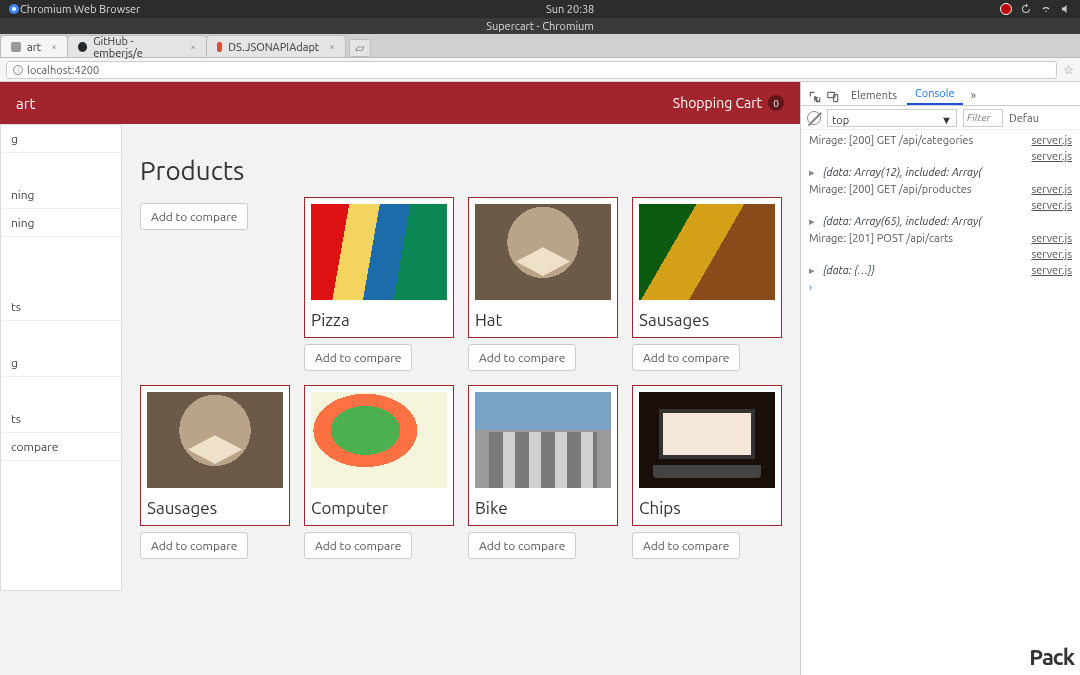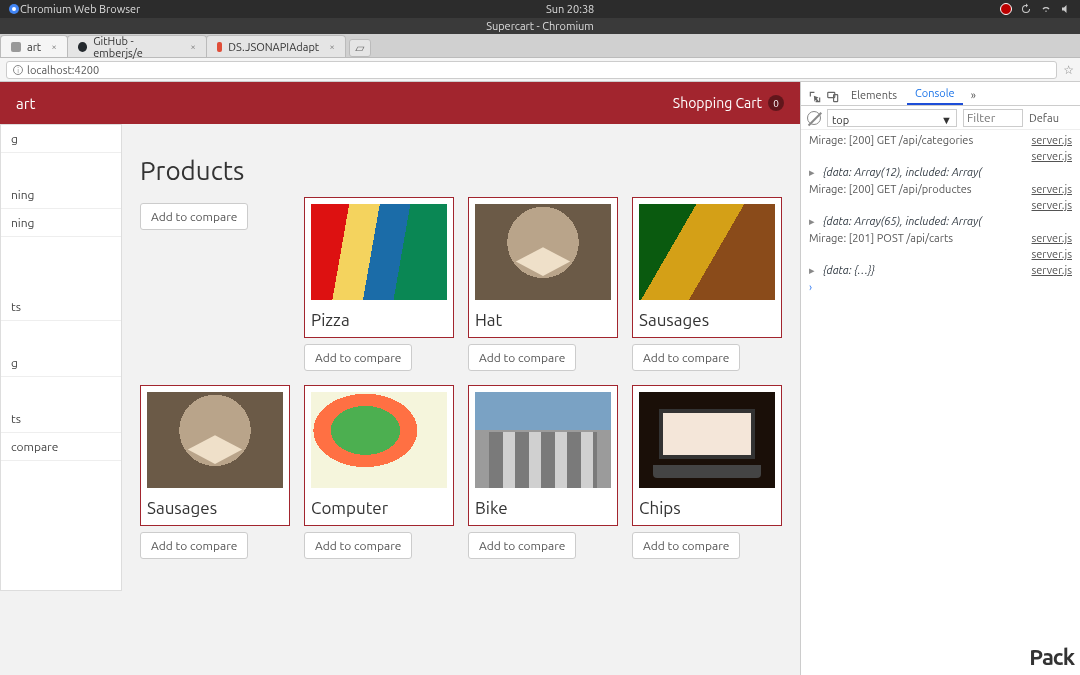--- a/index.html
+++ b/index.html
@@ -74,21 +74,21 @@
 
 .dt-tabs { height:24px; border-bottom:1px solid #ccc; display:flex; align-items:flex-end; padding:0 6px; gap:2px; font-family: "Segoe UI", Arial, sans-serif;}
 .dt-ic { width:16px; height:16px; display:flex; align-items:center; justify-content:center; color:#666; border:1px solid transparent;}
 .dt-tab { padding:4px 8px; font-size:11px; color:#555; }
 .dt-tab.active { color:#1a73e8; border-bottom:2px solid #1d4ed8; }
 .dt-more { padding:4px 6px; color:#555;}
 .dt-toolbar { height:24px; border-bottom:1px solid #eee; display:flex; align-items:center; padding:0 6px; gap:6px;}
 .dt-clear { width:14px; height:14px; border:1.5px solid #888; border-radius:50%; position:relative;}
 .dt-clear::after{content:"";position:absolute;left:50%;top:-2px;width:1.5px;height:18px;background:#888;transform:rotate(45deg);}
 .dt-ctx { flex:1; border:1px solid #ccc; height:18px; font-size:11px; padding:0 4px; display:flex; align-items:flex-end; justify-content:space-between; max-width:130px;}
-.dt-filter { width:60px; height:18px; border:1px solid #ccc; font-size:12px; padding:0 3px; color:#888;}
+.dt-filter { width:40px; height:18px; border:1px solid #ccc; font-size:10px; padding:0 3px; color:#888;font-style:italic;}
 .dt-levels { font-size:11px; color:#555; }
 .dt-log { flex:1; overflow:hidden; padding:2px 0; }
 .ln { padding:2px 8px; display:flex; gap:4px; align-items:flex-start;}
 .ln .src { margin-left:auto; color:#545454; text-decoration:underline; white-space:nowrap;}
 .mir { color:#565656; }
 .ital { font-style:italic; color:#303942; }
 .arrow { color:#888; width:10px; flex:0 0 10px;}
 .dt-prompt { color:#367cf1; padding:2px 8px;}
 
 .packt { position:absolute; right:6px; bottom:4px; font-size:22px; font-weight:700; color:#e8542e; font-family: Arial, sans-serif; letter-spacing:-1px;}

